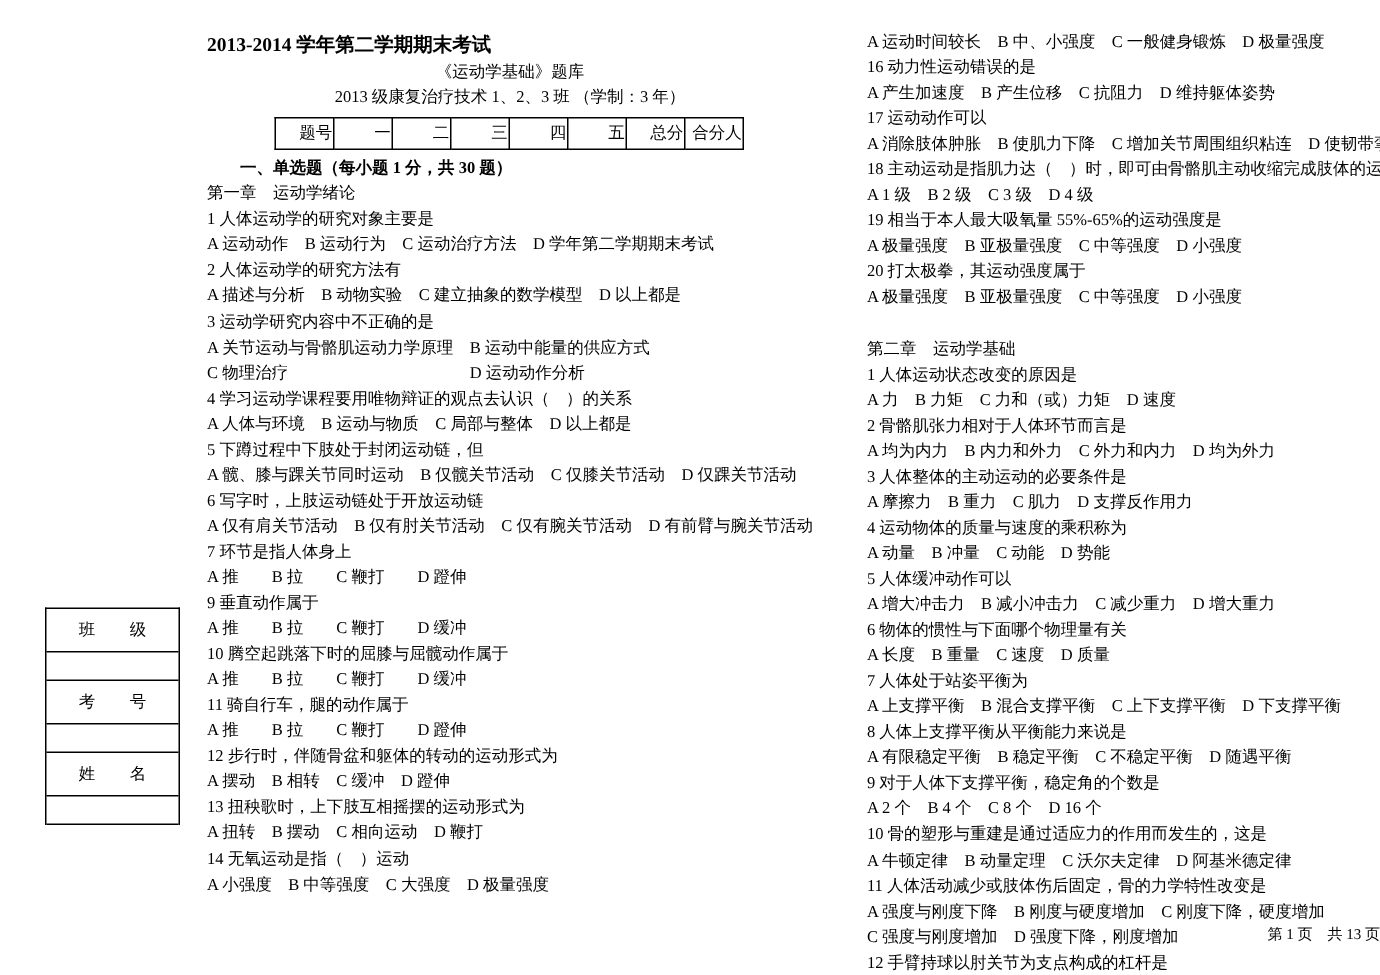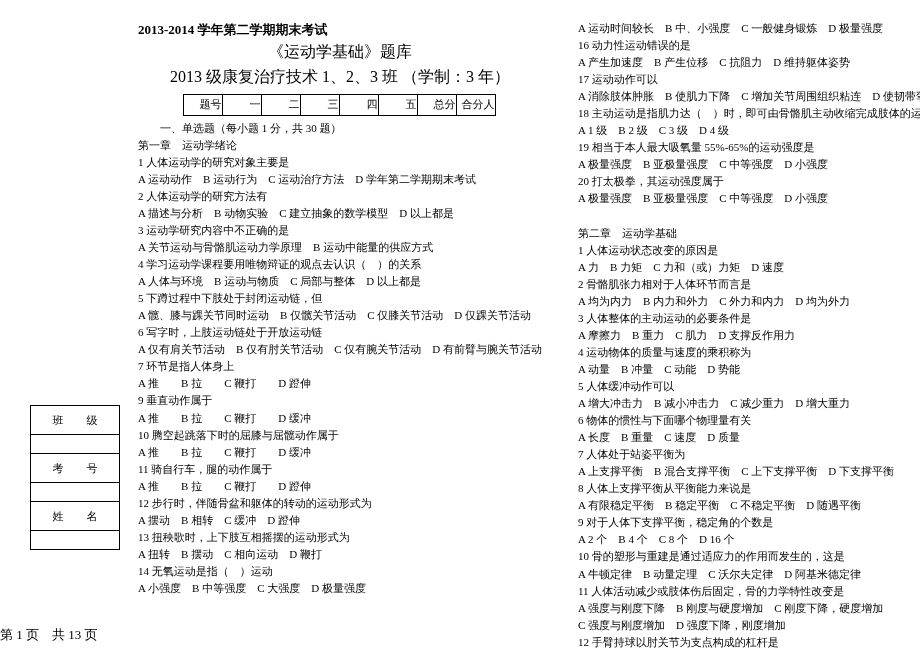--- a/index.html
+++ b/index.html
@@ -51,44 +51,44 @@
     padding: 0 18px;
     line-height: 1.55;
   }
   .title {
     text-align: left;
     font-weight: bold;
     font-size: 13px;
   }
   .subtitle {
     text-align: center;
-    font-size: 16px;
+    font-size: 11px;
   }
   table.score {
     border-collapse: collapse;
     margin: 4px auto;
     font-size: 11px;
   }
   table.score td {
     border: 1px solid #000;
     width: 36px;
     height: 18px;
     text-align: right;
   }
   .sec {
     text-indent: 2em;
-    font-weight: normal;
+    font-weight: bold;
   }
   .footer {
     position: absolute;
-    bottom: 6px;
+    bottom: 20px;
     left: 0;
     width: 100%;
-    text-align: left;
-    font-size: 13px;
+    text-align: right;
+    font-size: 10px;
   }
   .line{white-space:nowrap; overflow:hidden;}
 </style>
 </head>
 <body>
 
 <div class="page">
   <div class="gutter">
     <div class="gutter-box">
       <div class="gutter-row">班　级</div>
@@ -120,20 +120,21 @@
       </table>
     <div class="sec">一、单选题（每小题 1 分，共 30 题）</div>
     <div>第一章　运动学绪论</div>
     <div id="left-lines">
         <div class="line">1 人体运动学的研究对象主要是</div>
         <div class="line">A 运动动作　B 运动行为　C 运动治疗方法　D 学年第二学期期末考试</div>
         <div class="line">2 人体运动学的研究方法有</div>
         <div class="line">A 描述与分析　B 动物实验　C 建立抽象的数学模型　D 以上都是</div>
         <div class="line">3 运动学研究内容中不正确的是</div>
         <div class="line">A 关节运动与骨骼肌运动力学原理　B 运动中能量的供应方式</div>
+        <div class="line">C 物理治疗　　　　　　　　　　　D 运动动作分析</div>
         <div class="line">4 学习运动学课程要用唯物辩证的观点去认识（　）的关系</div>
         <div class="line">A 人体与环境　B 运动与物质　C 局部与整体　D 以上都是</div>
         <div class="line">5 下蹲过程中下肢处于封闭运动链，但</div>
         <div class="line">A 髋、膝与踝关节同时运动　B 仅髋关节活动　C 仅膝关节活动　D 仅踝关节活动</div>
         <div class="line">6 写字时，上肢运动链处于开放运动链</div>
         <div class="line">A 仅有肩关节活动　B 仅有肘关节活动　C 仅有腕关节活动　D 有前臂与腕关节活动</div>
         <div class="line">7 环节是指人体身上</div>
         <div class="line">A 推　　B 拉　　C 鞭打　　D 蹬伸</div>
         <div class="line">9 垂直动作属于</div>
         <div class="line">A 推　　B 拉　　C 鞭打　　D 缓冲</div>

